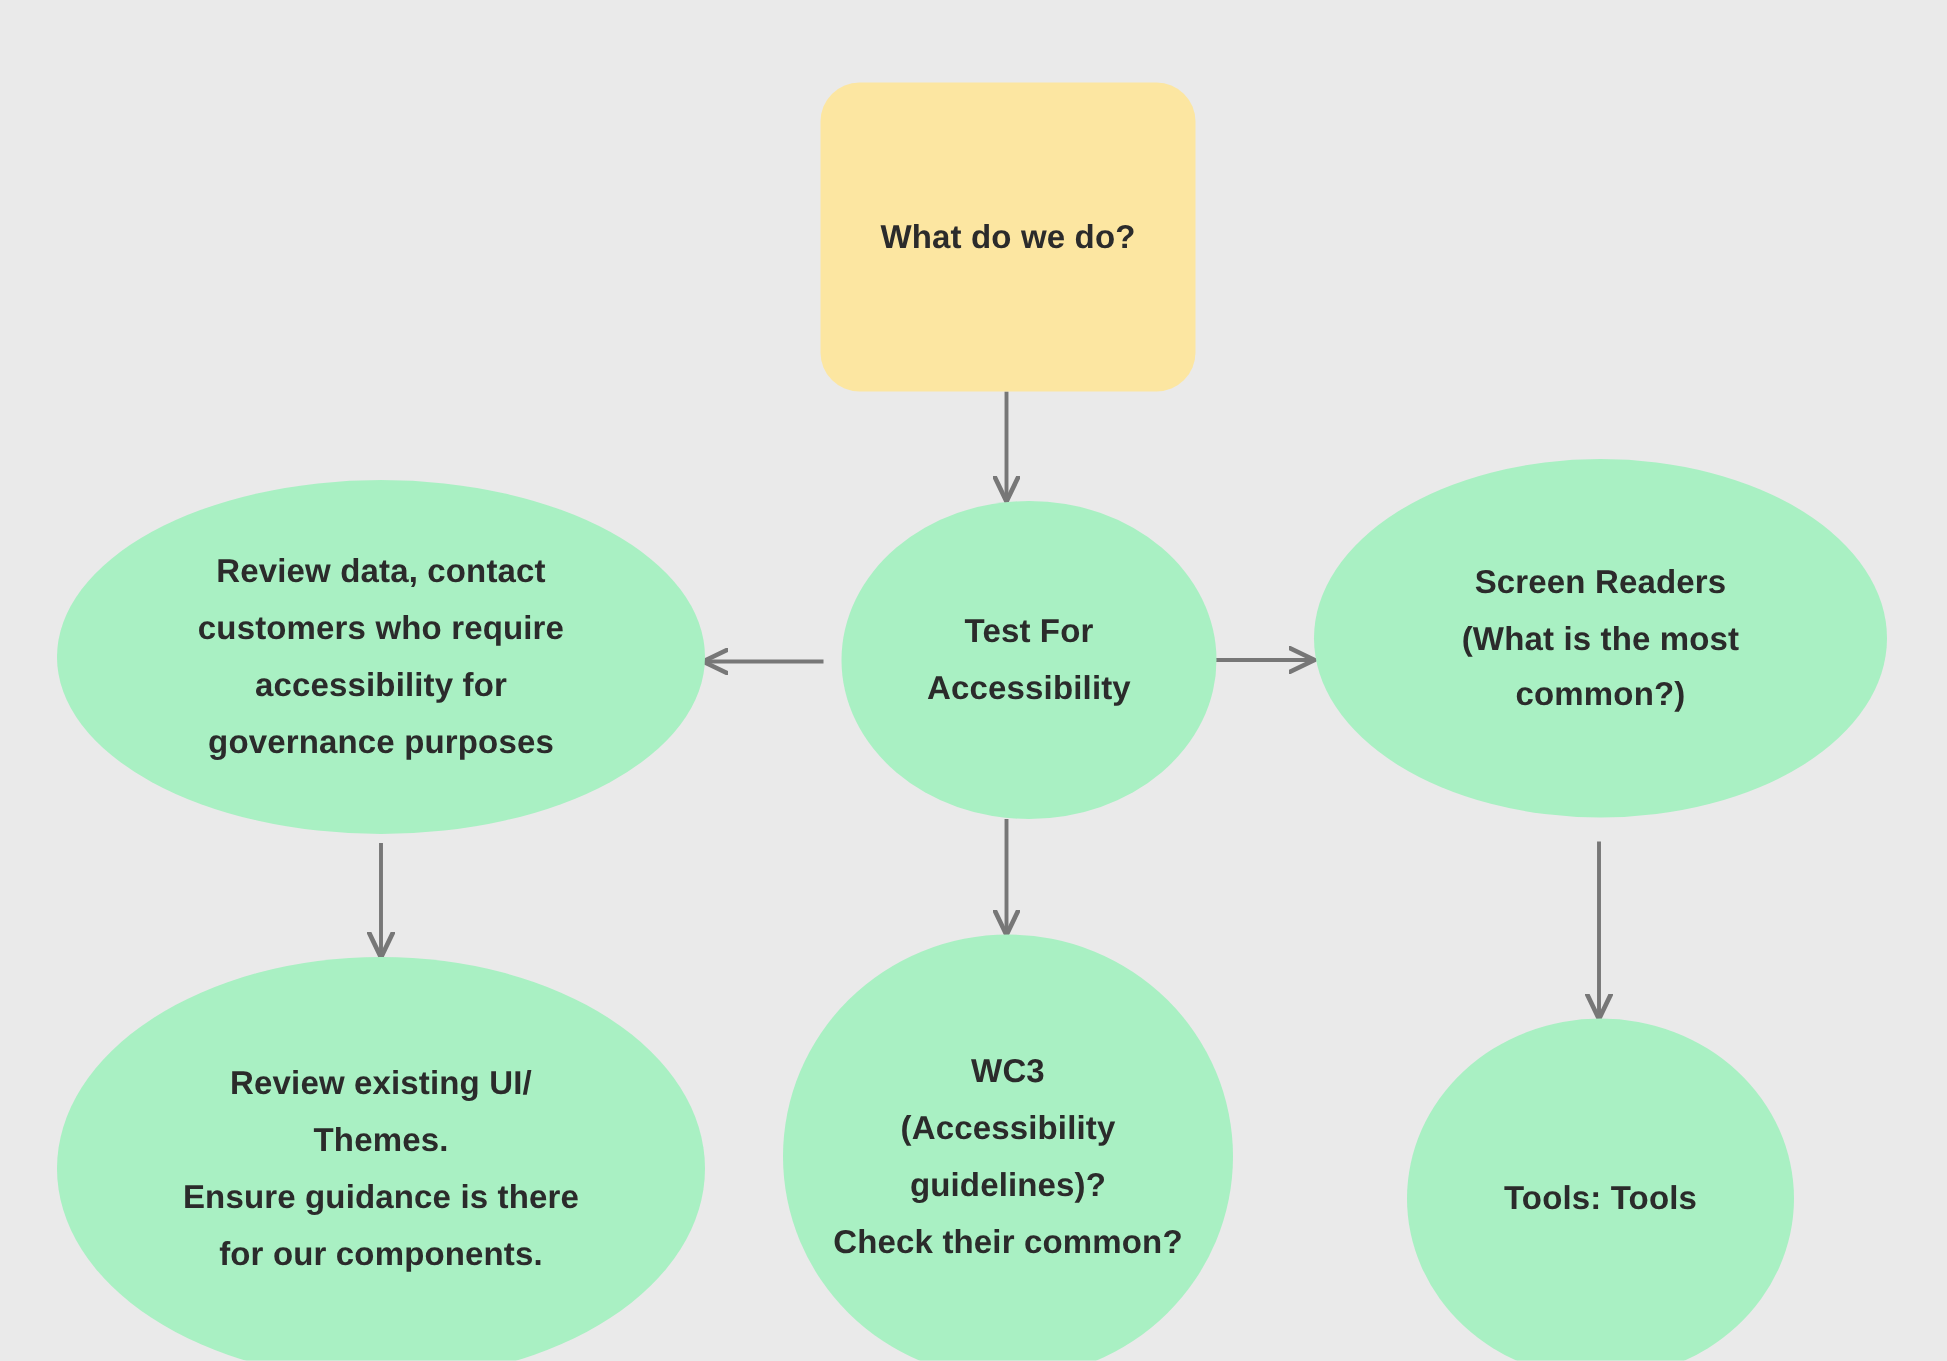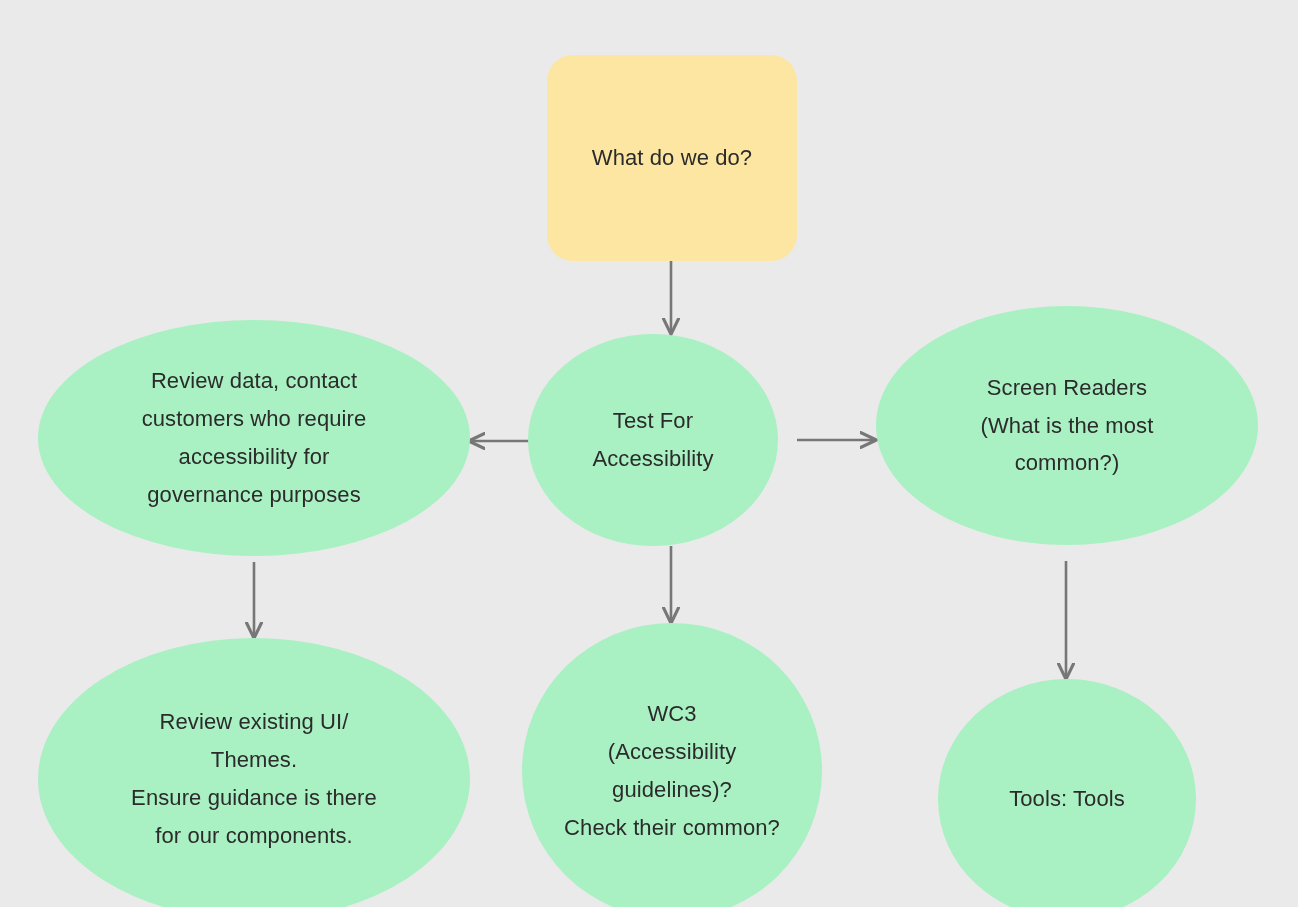--- a/index.html
+++ b/index.html
@@ -39,20 +39,21 @@
     line-height: 1.72;
     letter-spacing: 0.1px;
     z-index: 2;
   }
   .node .label {
     white-space: pre-line;
     display: block;
     width: 100%;
     padding: 0 12px;
     box-sizing: border-box;
+    font-weight: bold;
   }
   .node.rect {
     background: #fce6a1;
     border-radius: 26px;
   }
   .node.ellipse {
     background: #a9f0c3;
     border-radius: 50%;
   }
 </style>
@@ -85,21 +86,21 @@
     <span class="label">What do we do?</span>
   </div>
 
   <div class="node ellipse" style="left:38px; top:320px; width:432px; height:236px;">
     <span class="label">Review data, contact
 customers who require
 accessibility for
 governance purposes</span>
   </div>
 
-  <div class="node ellipse" style="left:528px; top:334px; width:250px; height:212px;">
+  <div class="node ellipse" style="left:561px; top:334px; width:250px; height:212px;">
     <span class="label">Test For
 Accessibility</span>
   </div>
 
   <div class="node ellipse" style="left:876px; top:306px; width:382px; height:239px;">
     <span class="label">Screen Readers
 (What is the most
 common?)</span>
   </div>
 

